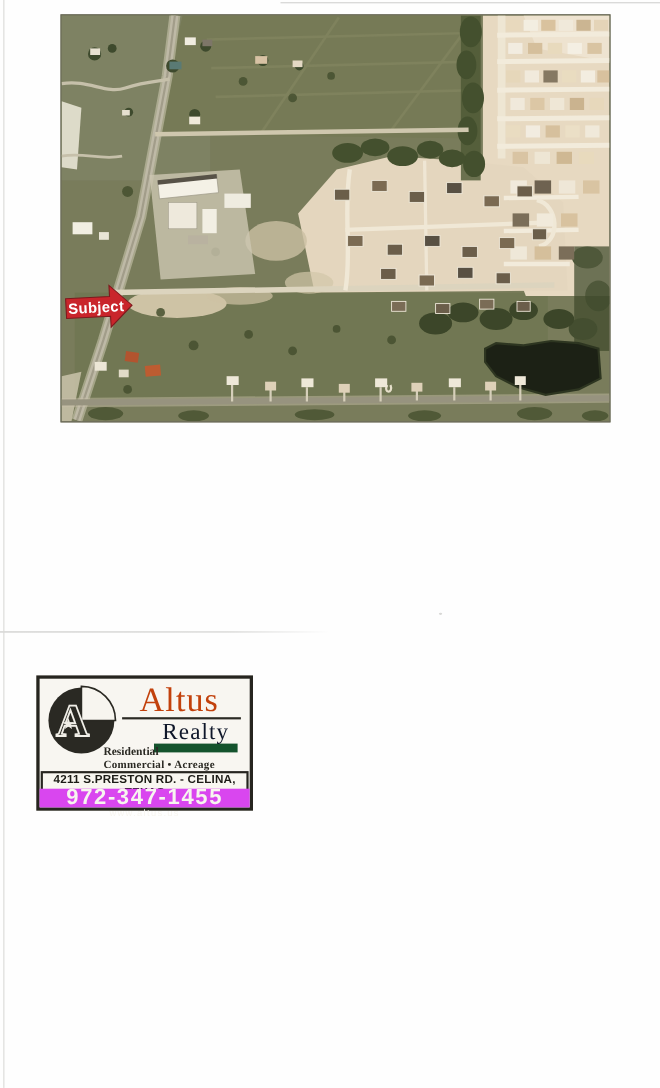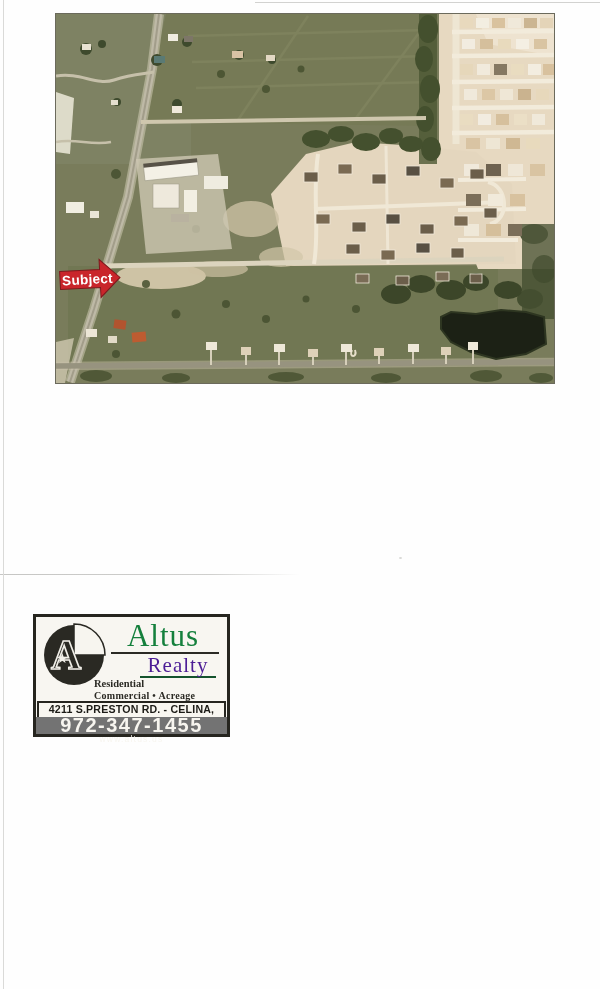--- a/index.html
+++ b/index.html
@@ -25,42 +25,42 @@
   
   #business-card{
     position:absolute;left:33px;top:614px;width:197px;height:123px;
     border:3px solid #26251f;background:#f8f6f1;box-sizing:border-box;
     color:#26251f;
   }
   #altus-logo{position:absolute;left:5px;top:3px;}
   .brand{position:absolute;left:70px;top:4px;width:118px;text-align:center;}
   .brand-line1{
     display:inline-block;font-family:"Liberation Serif",serif;font-weight:400;
-    font-size:31px;line-height:30px;letter-spacing:1px;color:#15803d;
+    font-size:31px;line-height:30px;letter-spacing:1px;color:#c2410c;
     border-bottom:2px solid #2b2a24;padding:0 6px 1px 2px;min-width:100px;
   }
   .brand-line2{
     display:inline-block;font-family:"Liberation Serif",serif;font-weight:400;
-    font-size:21px;line-height:20px;letter-spacing:1px;color:#4c1d95;
-    border-bottom:2px solid #14532d;padding:0 8px 1px 8px;margin-left:26px;margin-top:1px;
+    font-size:21px;line-height:20px;letter-spacing:1px;color:#0f172a;
+    border-bottom:8px solid #14532d;padding:0 8px 1px 8px;margin-left:26px;margin-top:1px;
   }
   .tagline{
     position:absolute;left:58px;top:61px;width:132px;text-align:left;
     font-family:"Liberation Serif",serif;font-weight:bold;color:#2b2a24;
   }
   .tagline-line1{font-size:10.5px;line-height:12px;}
   .tagline-line2{font-size:10px;line-height:11px;letter-spacing:.3px;}
   .address-bar{
     position:absolute;left:1px;right:1px;top:84px;border:2px solid #26251f;
     background:#f8f6f0;text-align:center;
     font-weight:bold;font-size:10.6px;line-height:12px;letter-spacing:.2px;color:#1c1b16;
     padding:0;
   }
   .phone-bar{
-    position:absolute;left:0;right:0;top:100px;bottom:0;background:#737373;
+    position:absolute;left:0;right:0;top:100px;bottom:0;background:#d946ef;
     color:#f7f5ef;text-align:center;
   }
   .phone{font-weight:bold;font-size:20px;line-height:19px;letter-spacing:1.5px;margin-top:-1px;}
   .website{font-weight:normal;font-size:8.5px;line-height:9px;letter-spacing:1.2px;}
 </style>
 </head>
 <body>
 
 <div class="scan-line" id="scan-line-top"></div>
 <div class="scan-line" id="scan-line-mid"></div>

